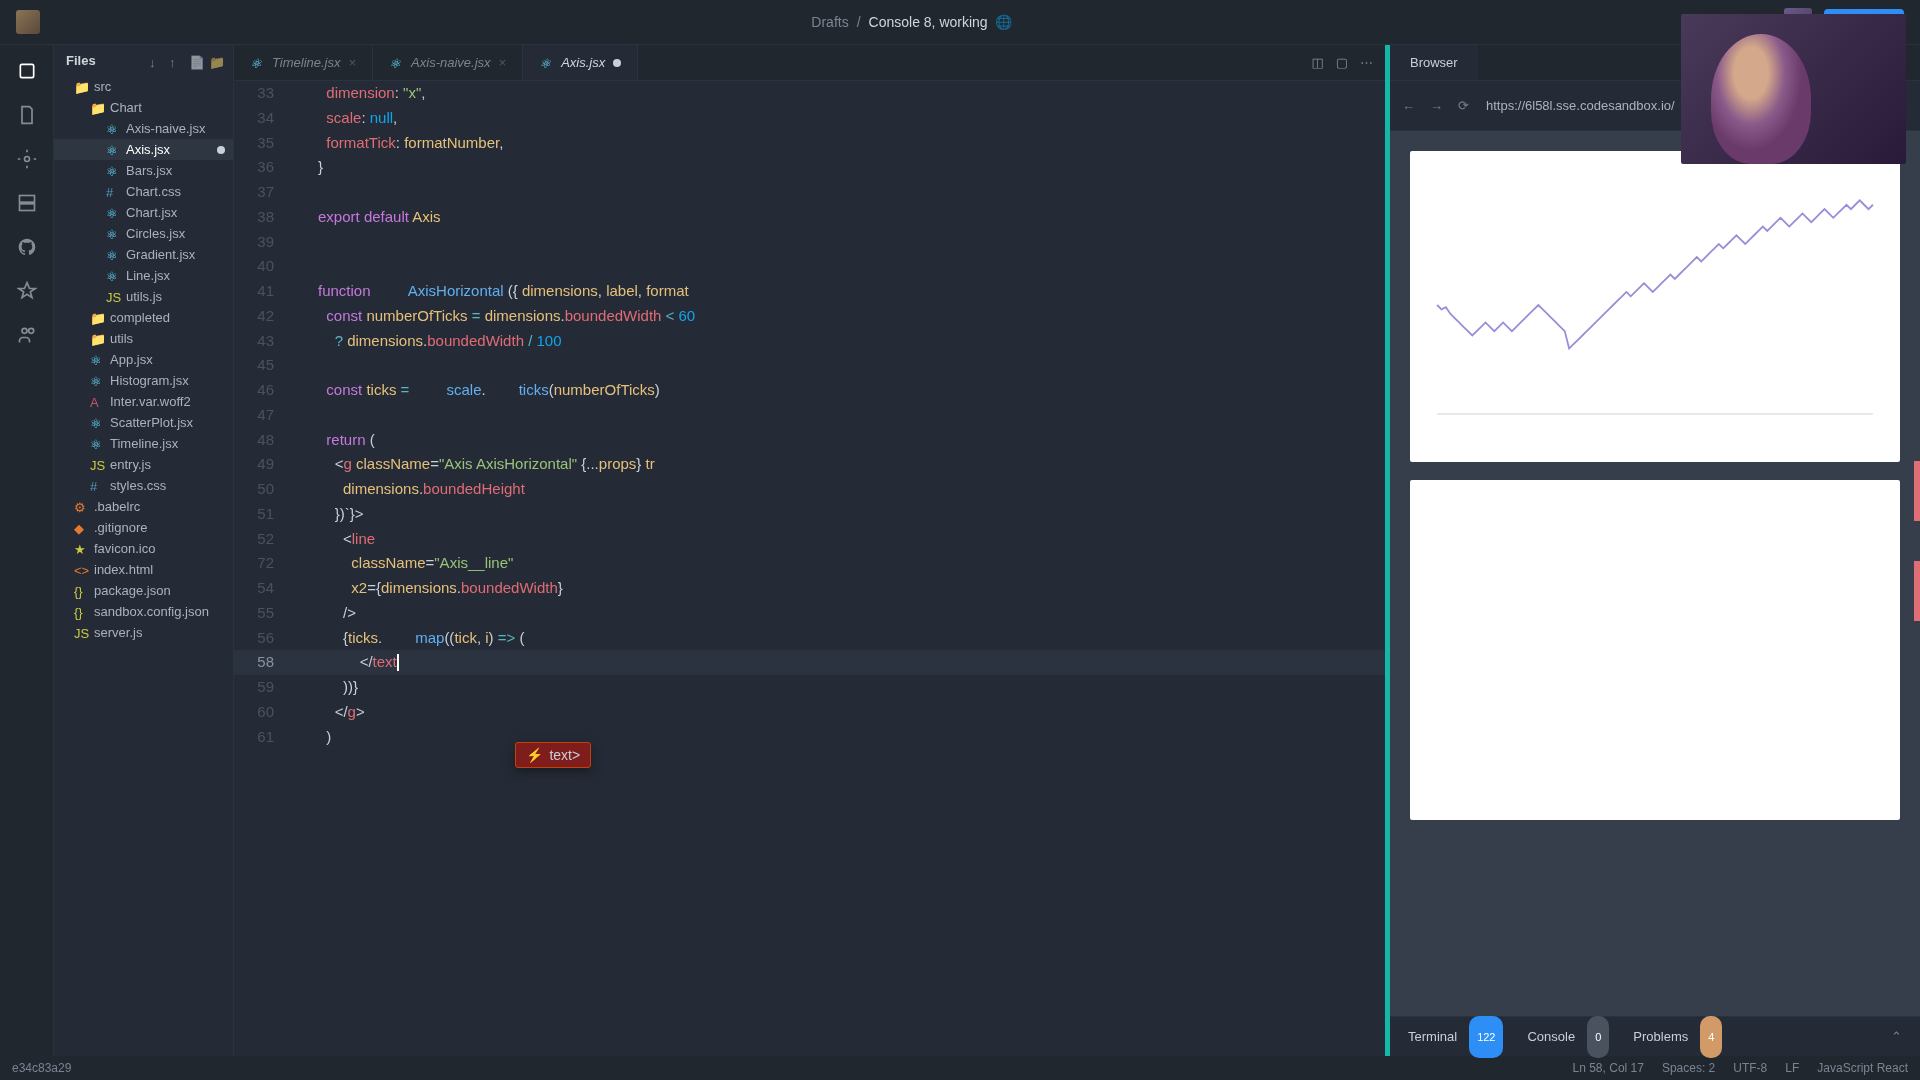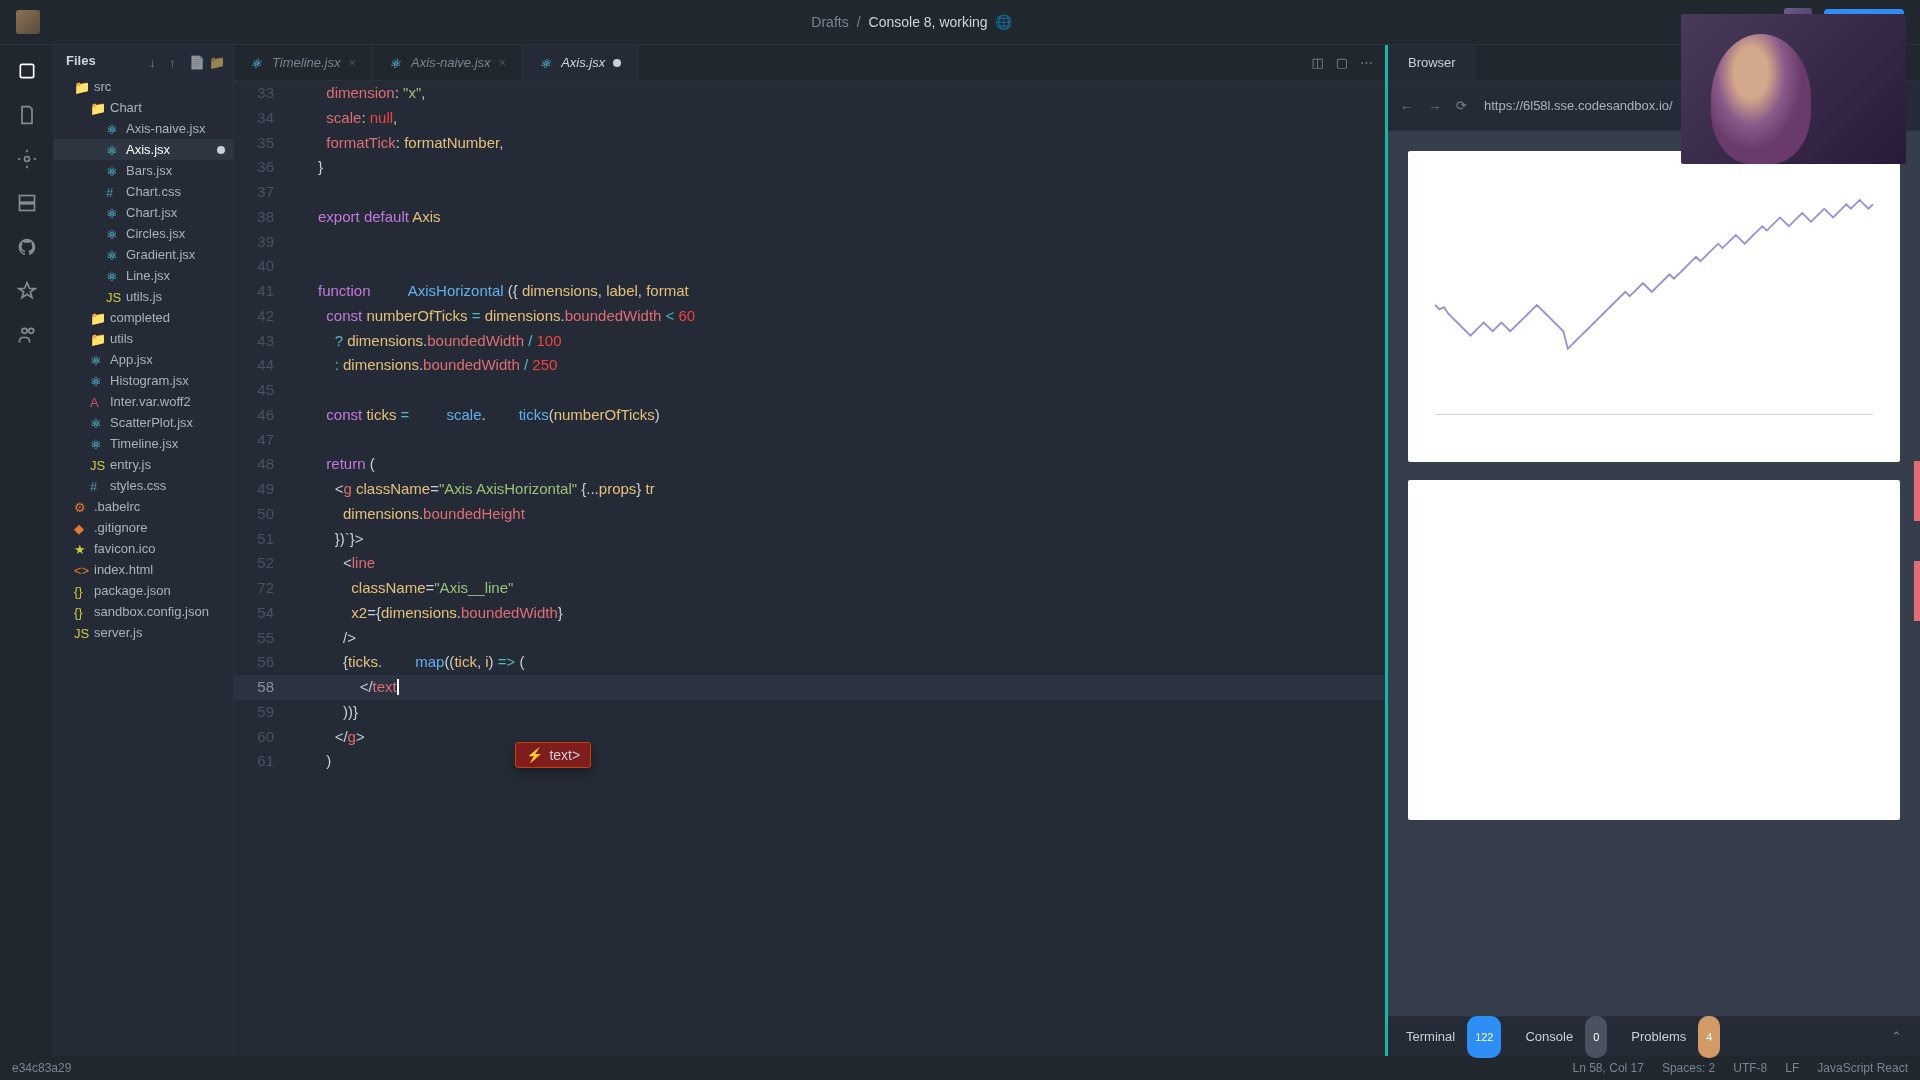--- a/index.html
+++ b/index.html
@@ -49,32 +49,32 @@
 .tabs-right { margin-left: auto; display: flex; align-items: center; padding: 0 12px; gap: 12px; }
 
 .code { flex: 1; overflow: auto; font-family: "SF Mono", Monaco, Consolas, monospace; font-size: 15px; line-height: 1.65; }
 .line { display: flex; gap: 24px; }
 .gutter { width: 60px; text-align: right; padding-right: 20px; color: #4a5260; user-select: none; flex-shrink: 0; }
 .gutter.current { color: #8a92a0; }
 .code-text { white-space: pre; flex: 1; color: #c8d0d8; }
 .kw { color: #c678dd; }
 .fn { color: #61afef; margin-left: 33px; }
 .str { color: #98c379; }
-.num { color: #ef4444; }
+.num { color: #0ea5e9; }
 .op { color: #56b6c2; }
 .prop { color: #e06c75; }
 .var2 { color: #e5c07b; }
 .cursor-blink { border-left: 2px solid #fff; animation: blink 1s infinite; display: inline-block; height: 1.1em; vertical-align: middle; margin-bottom: 2px; }
 @keyframes blink { 50% { opacity: 0; } }
 .line.current-line { background: #2b3240; }
 
 .suggest { position: absolute; background: #7f1d1d; border: 1px solid #c2410c; border-radius: 3px; padding: 4px 10px; font-family: "SF Mono", Monaco, Consolas, monospace; font-size: 14px; box-shadow: 0 4px 12px rgba(0,0,0,0.4); }
 .suggest-ic { color: #d19a66; margin-right: 6px; }
 
-.preview { width: 535px; background: #252b36; display: flex; flex-direction: column; border-left: 3px solid #14b8a6; }
+.preview { width: 535px; background: #252b36; display: flex; flex-direction: column; border-left: 5px solid #14b8a6; }
 .preview-tabs { height: 36px; display: flex; background: #21272f; border-bottom: 1px solid #2a323d; align-items: stretch; }
 .preview-tab { padding: 0 20px; display: flex; align-items: center; background: #252b36; font-size: 13px; }
 .urlbar { height: 50px; display: flex; align-items: center; padding: 0 12px; gap: 12px; border-bottom: 1px solid #2a323d; }
 .url-ic { width: 16px; height: 16px; opacity: 0.5; cursor: pointer; }
 .url-text { flex: 1; color: #aab2bc; font-size: 13px; }
 .preview-body { flex: 1; background: #363e4c; padding: 20px; overflow: auto; position: relative; }
 .chart-canvas { background: #fff; border-radius: 2px; margin-bottom: 18px; padding: 24px 18px; }
 .chart-svg { width: 100%; height: 260px; }
 .red-bar { position: absolute; right: 0; width: 6px; height: 60px; background: #e06c75; }
 
@@ -322,24 +322,20 @@
           <div class="gutter">41</div>
           <div class="code-text"><span class="kw">function</span> <span class="fn">AxisHorizontal</span> ({ <span class="var2">dimensions</span>, <span class="var2">label</span>, <span class="var2">format</span></div>
         </div>
         <div class="line">
           <div class="gutter">42</div>
           <div class="code-text">  <span class="kw">const</span> <span class="var2">numberOfTicks</span> <span class="op">=</span> <span class="var2">dimensions</span>.<span class="prop">boundedWidth</span> <span class="op">&lt;</span> <span class="num">60</span></div>
         </div>
         <div class="line">
           <div class="gutter">43</div>
           <div class="code-text">    <span class="op">?</span> <span class="var2">dimensions</span>.<span class="prop">boundedWidth</span> <span class="op">/</span> <span class="num">100</span></div>
-        </div>
-        <div class="line">
-          <div class="gutter">44</div>
-          <div class="code-text">    <span class="op">:</span> <span class="var2">dimensions</span>.<span class="prop">boundedWidth</span> <span class="op">/</span> <span class="num">250</span></div>
         </div>
         <div class="line">
           <div class="gutter">45</div>
           <div class="code-text"></div>
         </div>
         <div class="line">
           <div class="gutter">46</div>
           <div class="code-text">  <span class="kw">const</span> <span class="var2">ticks</span> <span class="op">=</span> <span class="fn">scale</span>.<span class="fn">ticks</span>(<span class="var2">numberOfTicks</span>)</div>
         </div>
         <div class="line">

